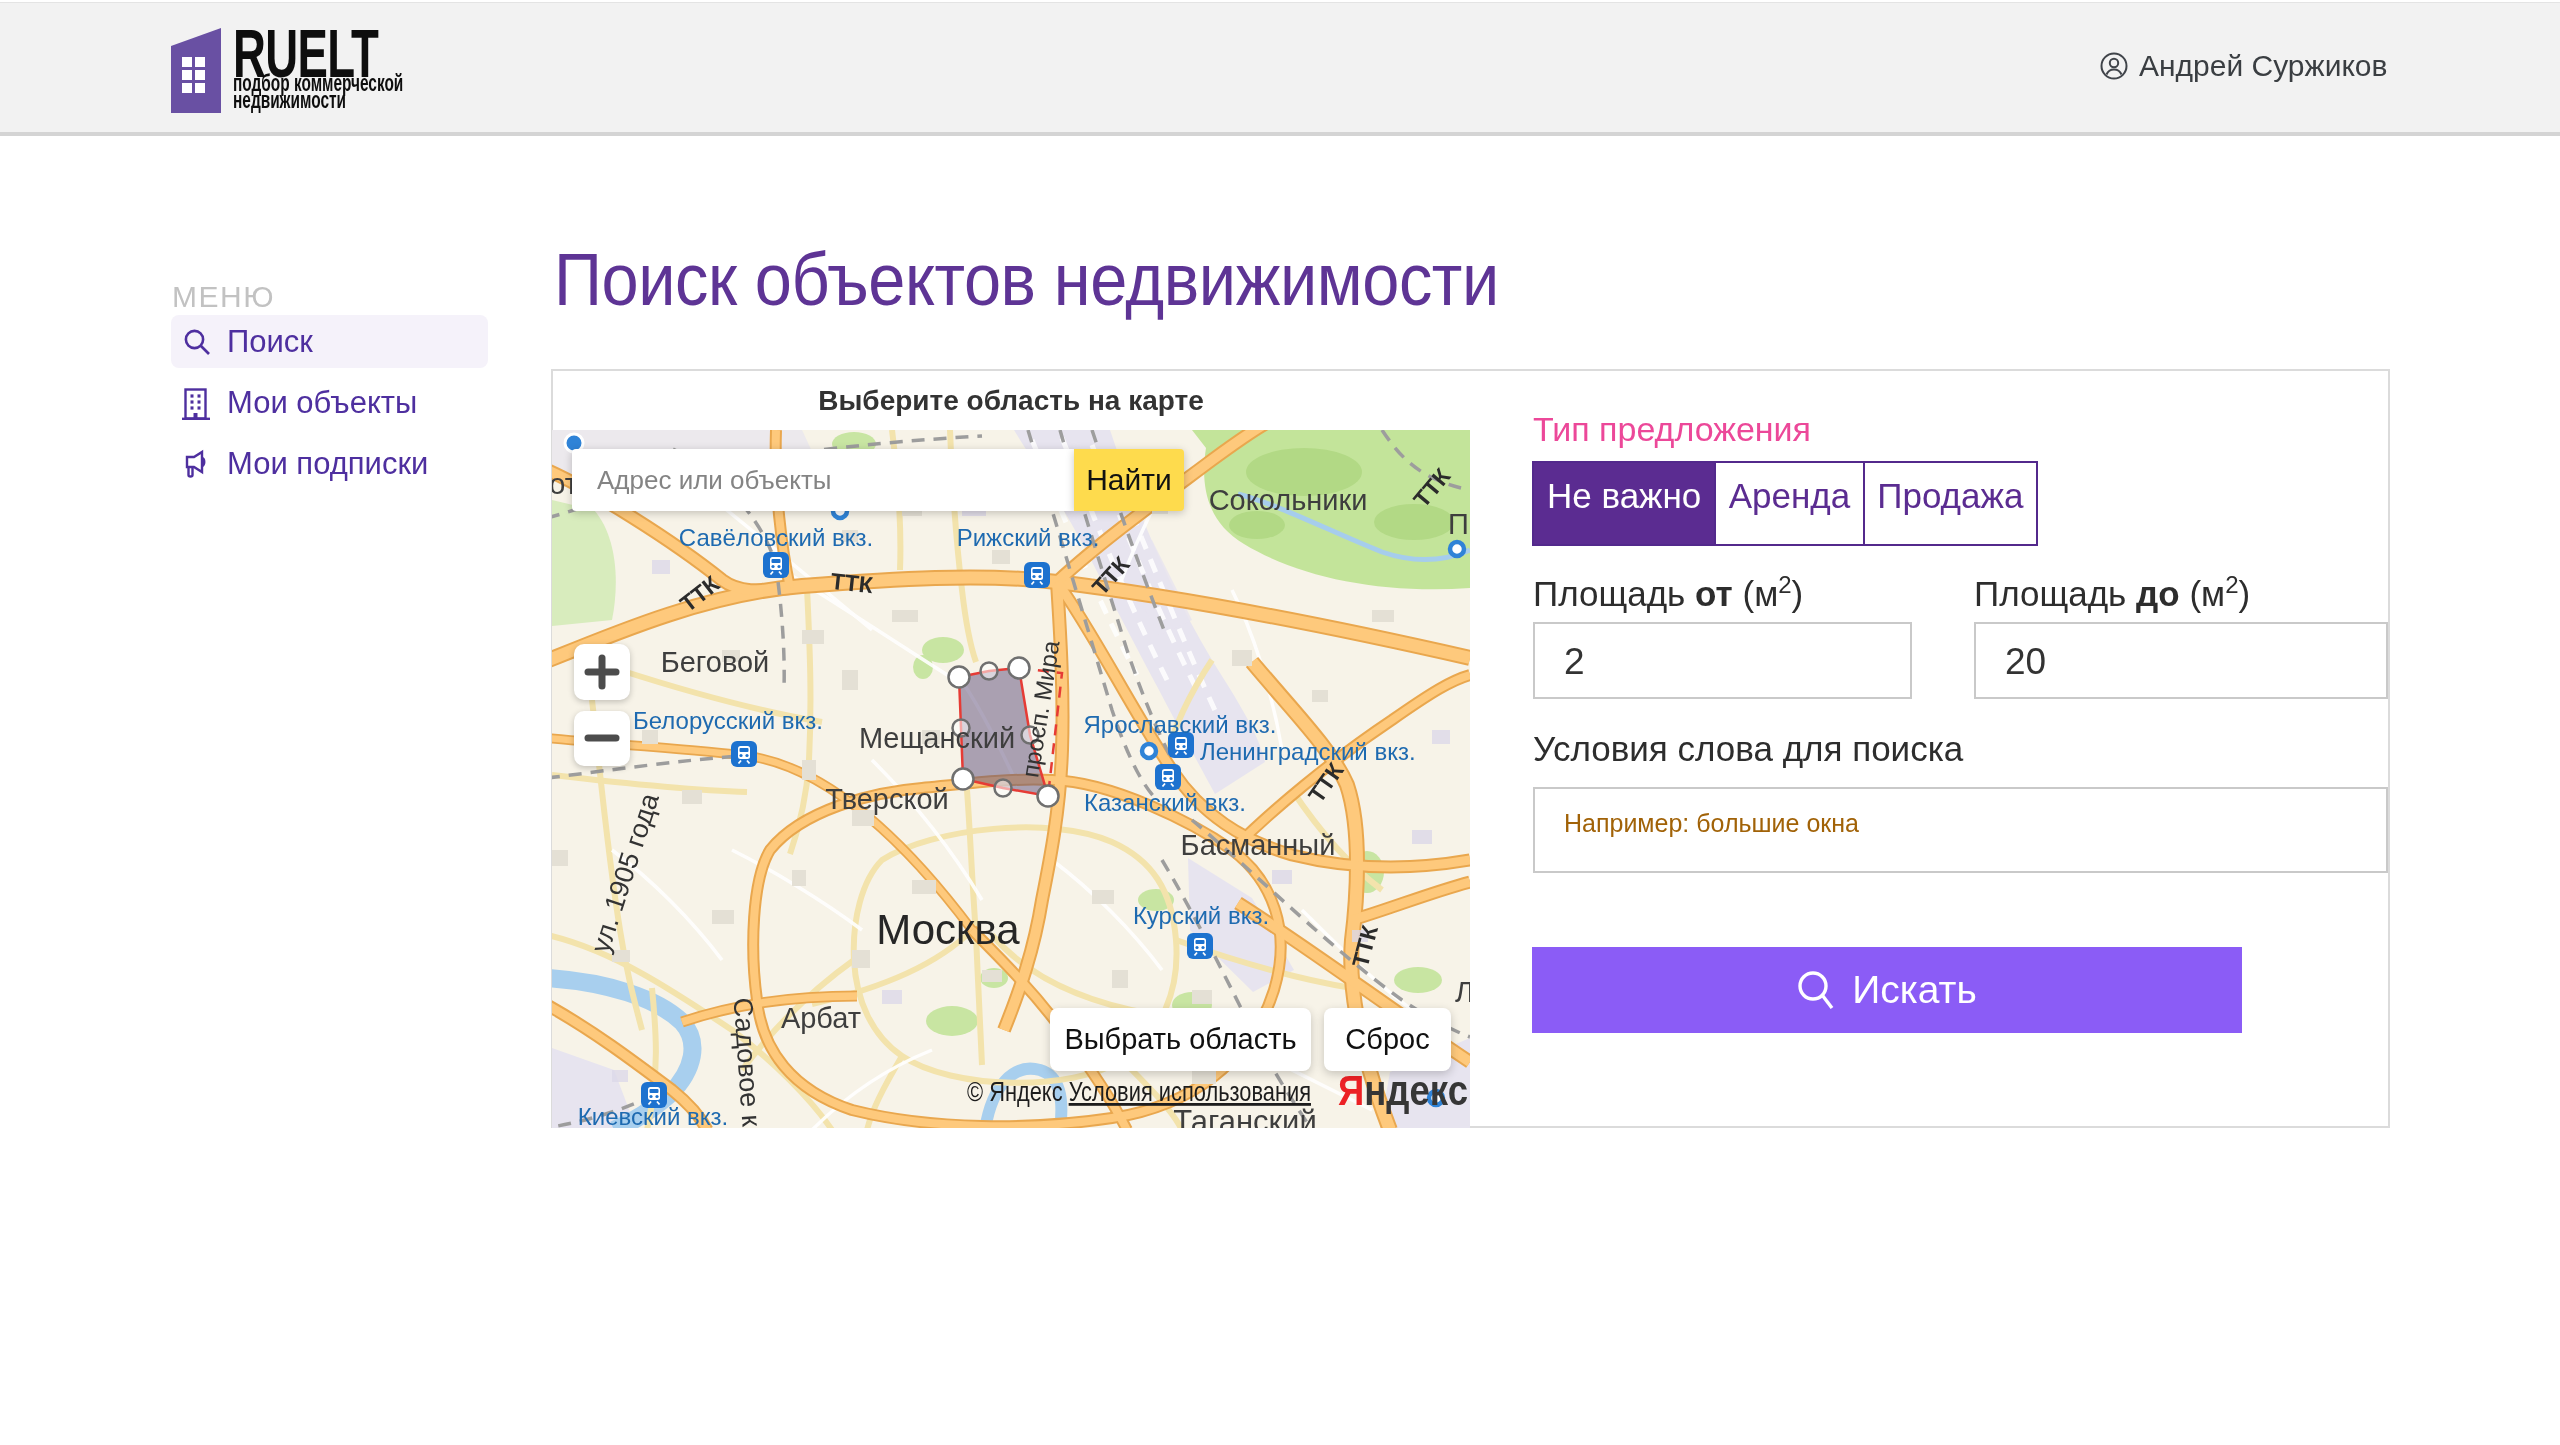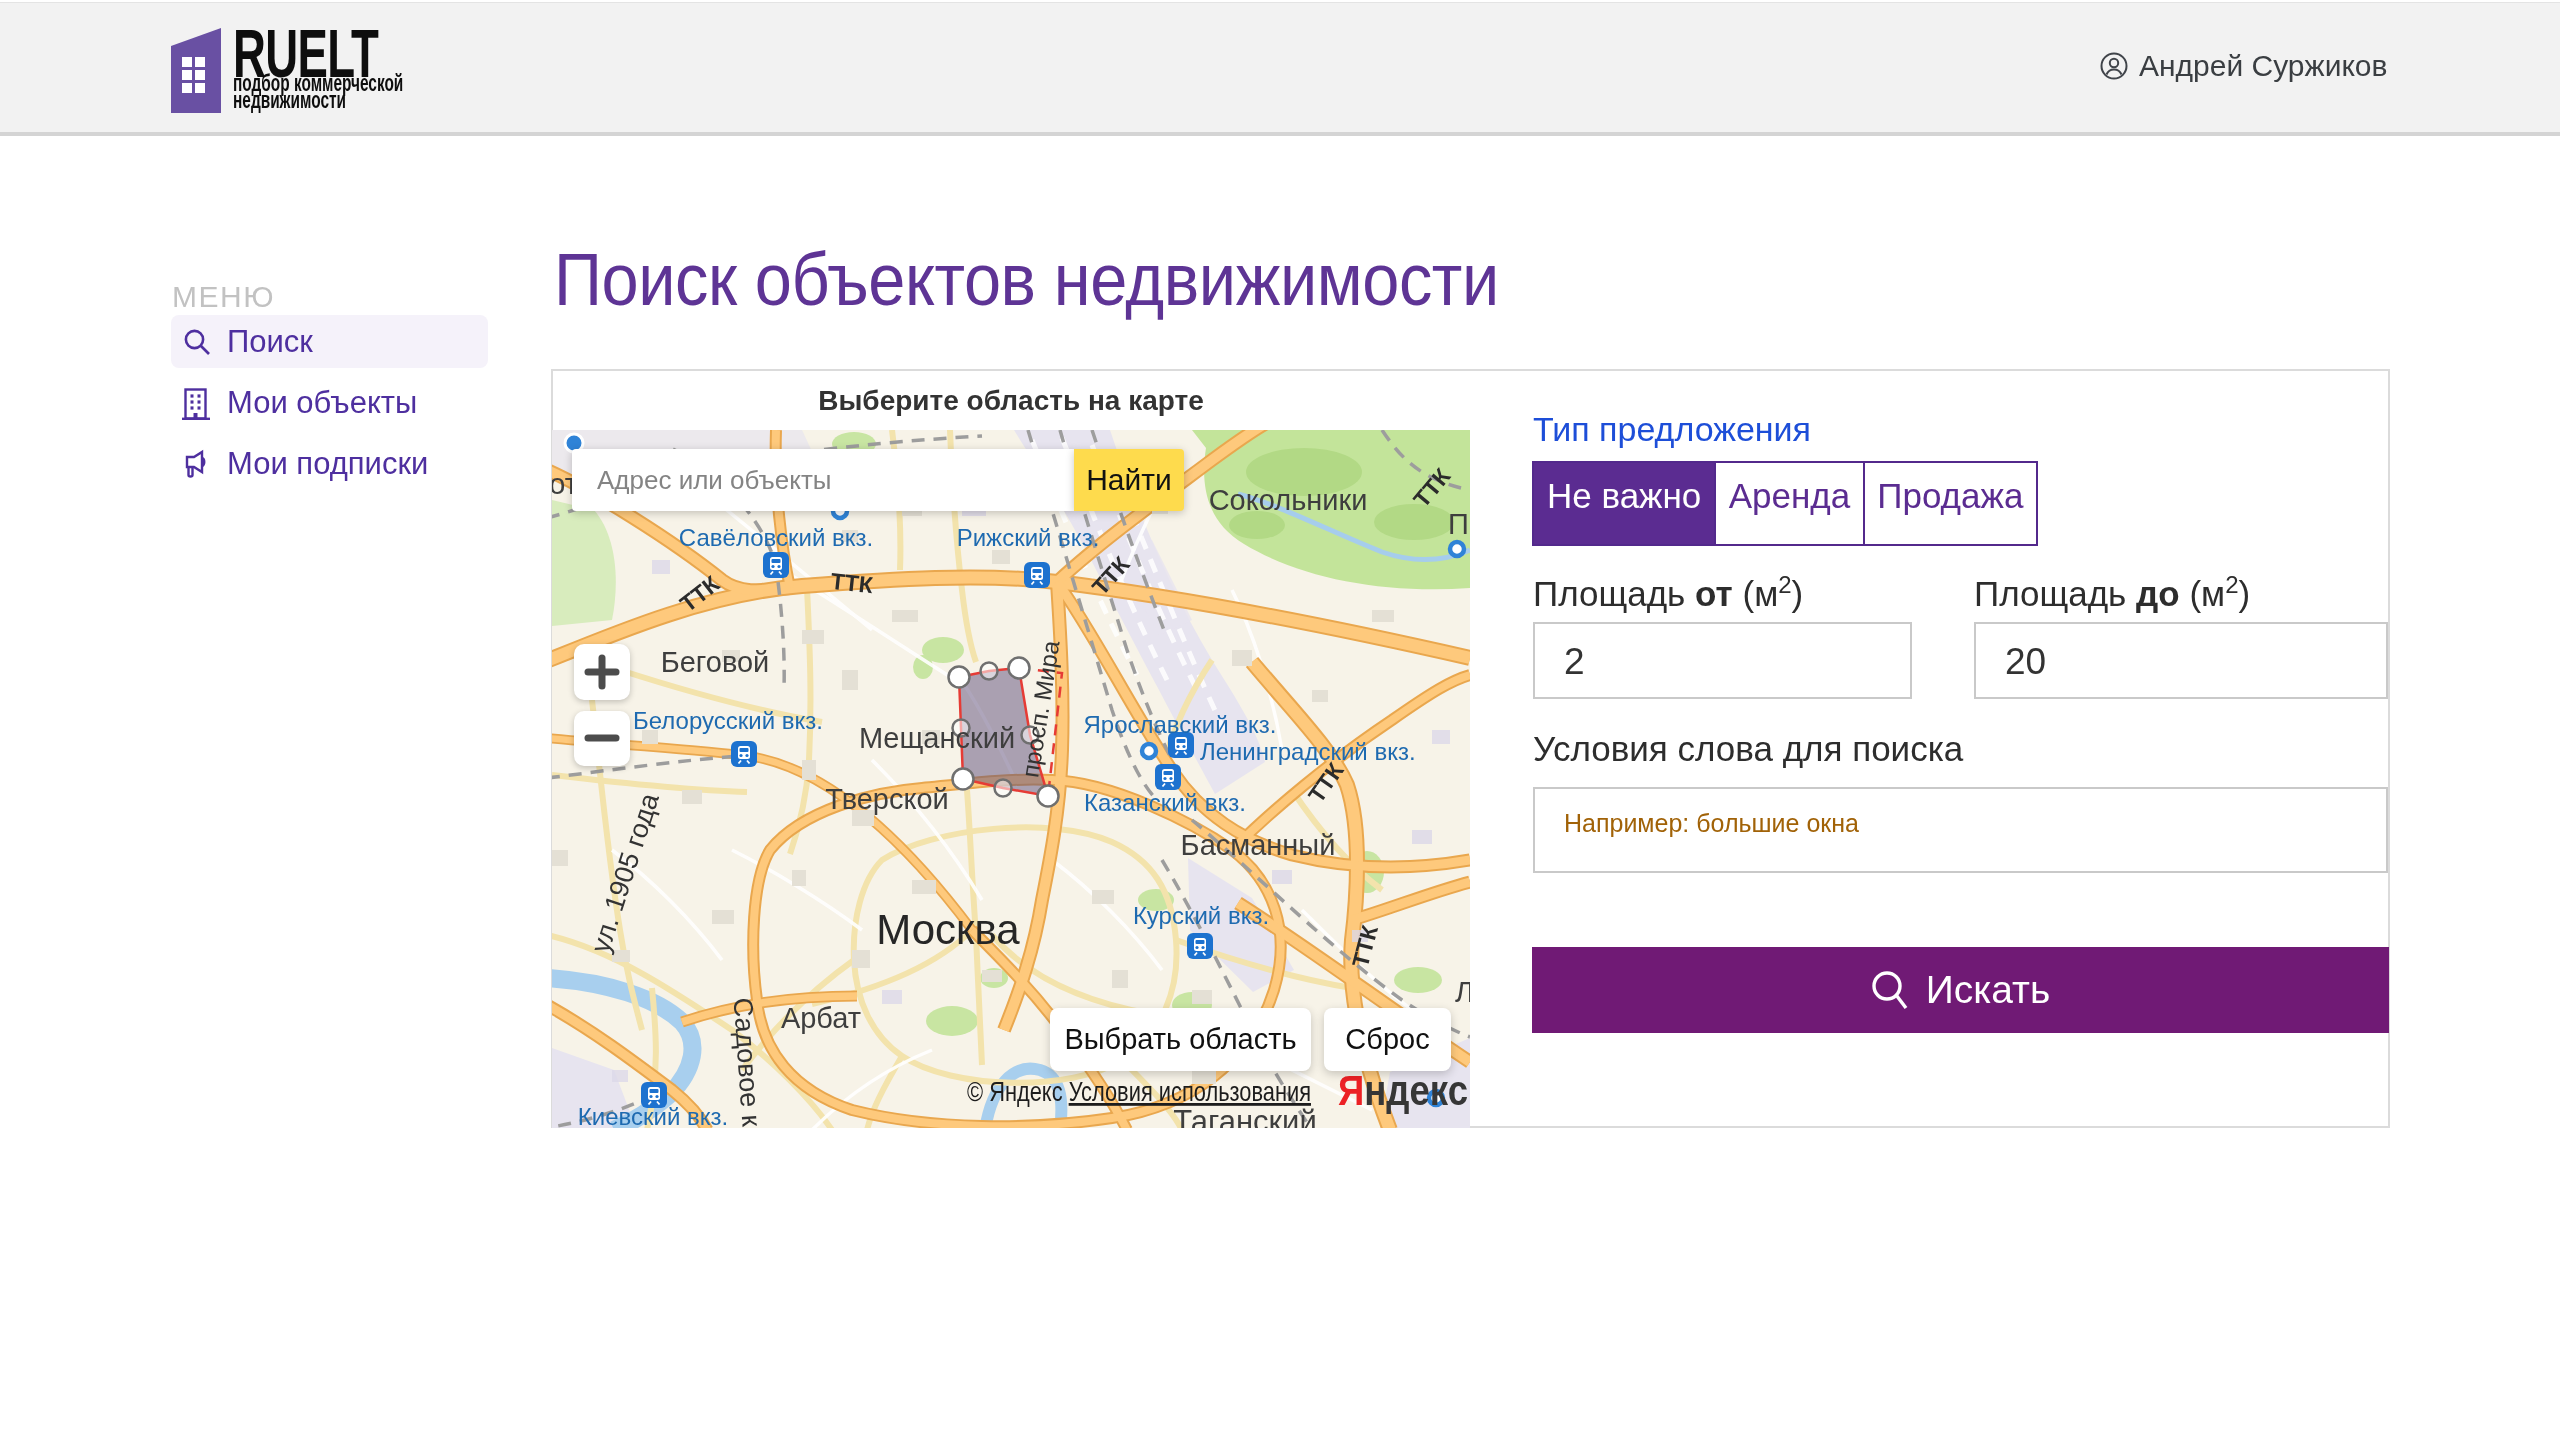--- a/index.html
+++ b/index.html
@@ -47,28 +47,28 @@
   .zbtn { left:22px; width:56px; background:#fff; border-radius:10px;
           box-shadow:0 2px 6px rgba(0,0,0,.22); }
   #zplus { top:214px; height:56px; }
   #zminus { top:281px; height:55px; }
   .mapbtn { background:#fff; border-radius:8px; box-shadow:0 3px 10px rgba(0,0,0,.2);
             text-align:center; font-size:29px; color:#101010; }
   #selarea { left:498px; top:578px; width:261px; height:63px; line-height:63px; white-space:nowrap; }
   #resetbtn { left:772px; top:578px; width:127px; height:63px; line-height:63px; }
 
   
-  #typelabel { left:1533px; top:410px; font-size:34px; color:#1d4ed8; }
+  #typelabel { left:1533px; top:410px; font-size:34px; color:#ec4899; }
   #seg { left:1532px; top:461px; width:506px; height:85px; border:2px solid #53298c; display:flex; }
   .segc { height:100%; font-size:35px; text-align:center; line-height:65px; color:#5b2c91; background:#fff; }
   #seg .on { background:#5b2c91; color:#fff; }
   .flabel { font-size:35px; color:#2d2d2d; }
   .finput { border:2px solid #c9c9c9; background:#fff; font-size:37px; color:#333; }
   .finput span { position:absolute; left:29px; }
-  #btnsearch { left:1532px; top:947px; width:857px; height:86px; background:#701a75; color:#fff;
+  #btnsearch { left:1532px; top:947px; width:710px; height:86px; background:#8b5cf6; color:#fff;
                text-align:center; font-size:39px; line-height:86px; }
   #btnsearch svg { vertical-align:-9px; margin-right:17px; }
 </style>
 </head>
 <body>
 <div id="page">
   <div id="header" class="abs"></div>
 
   <svg class="abs" style="left:171px;top:28px" width="50" height="85" viewBox="0 0 50 85">
     <polygon points="0,18 50,0 50,85 0,85" fill="#6950a3"></polygon>

